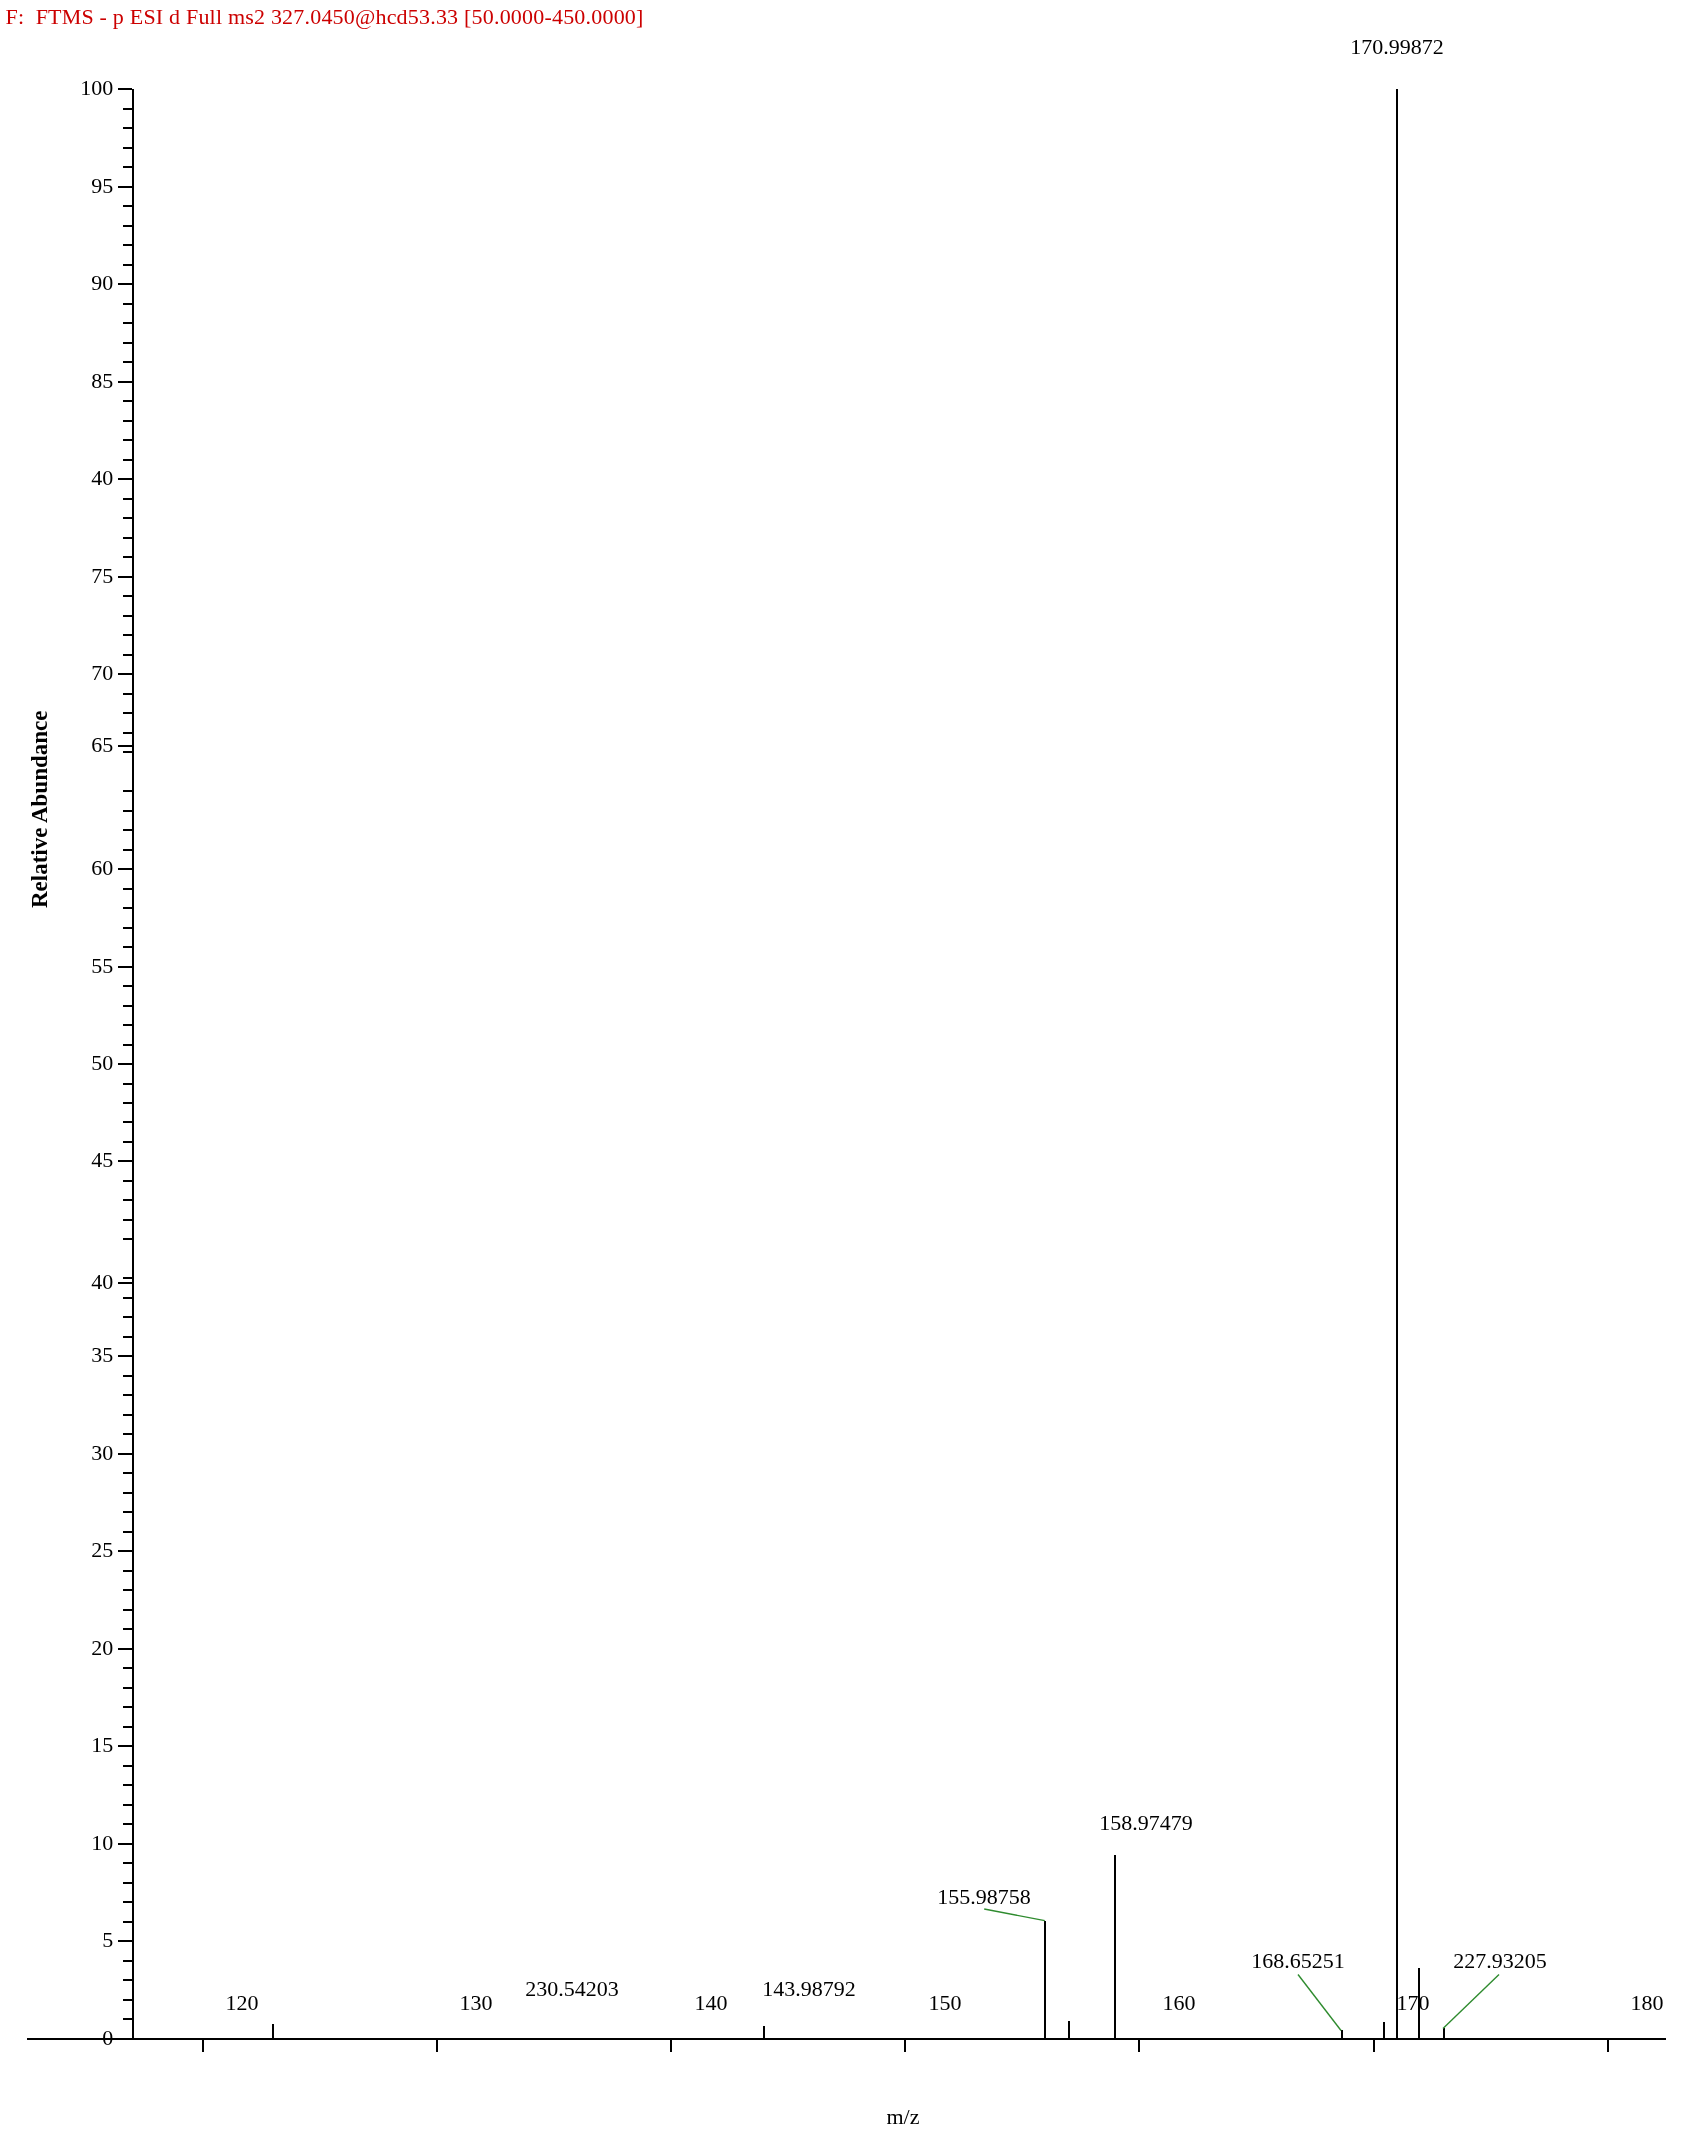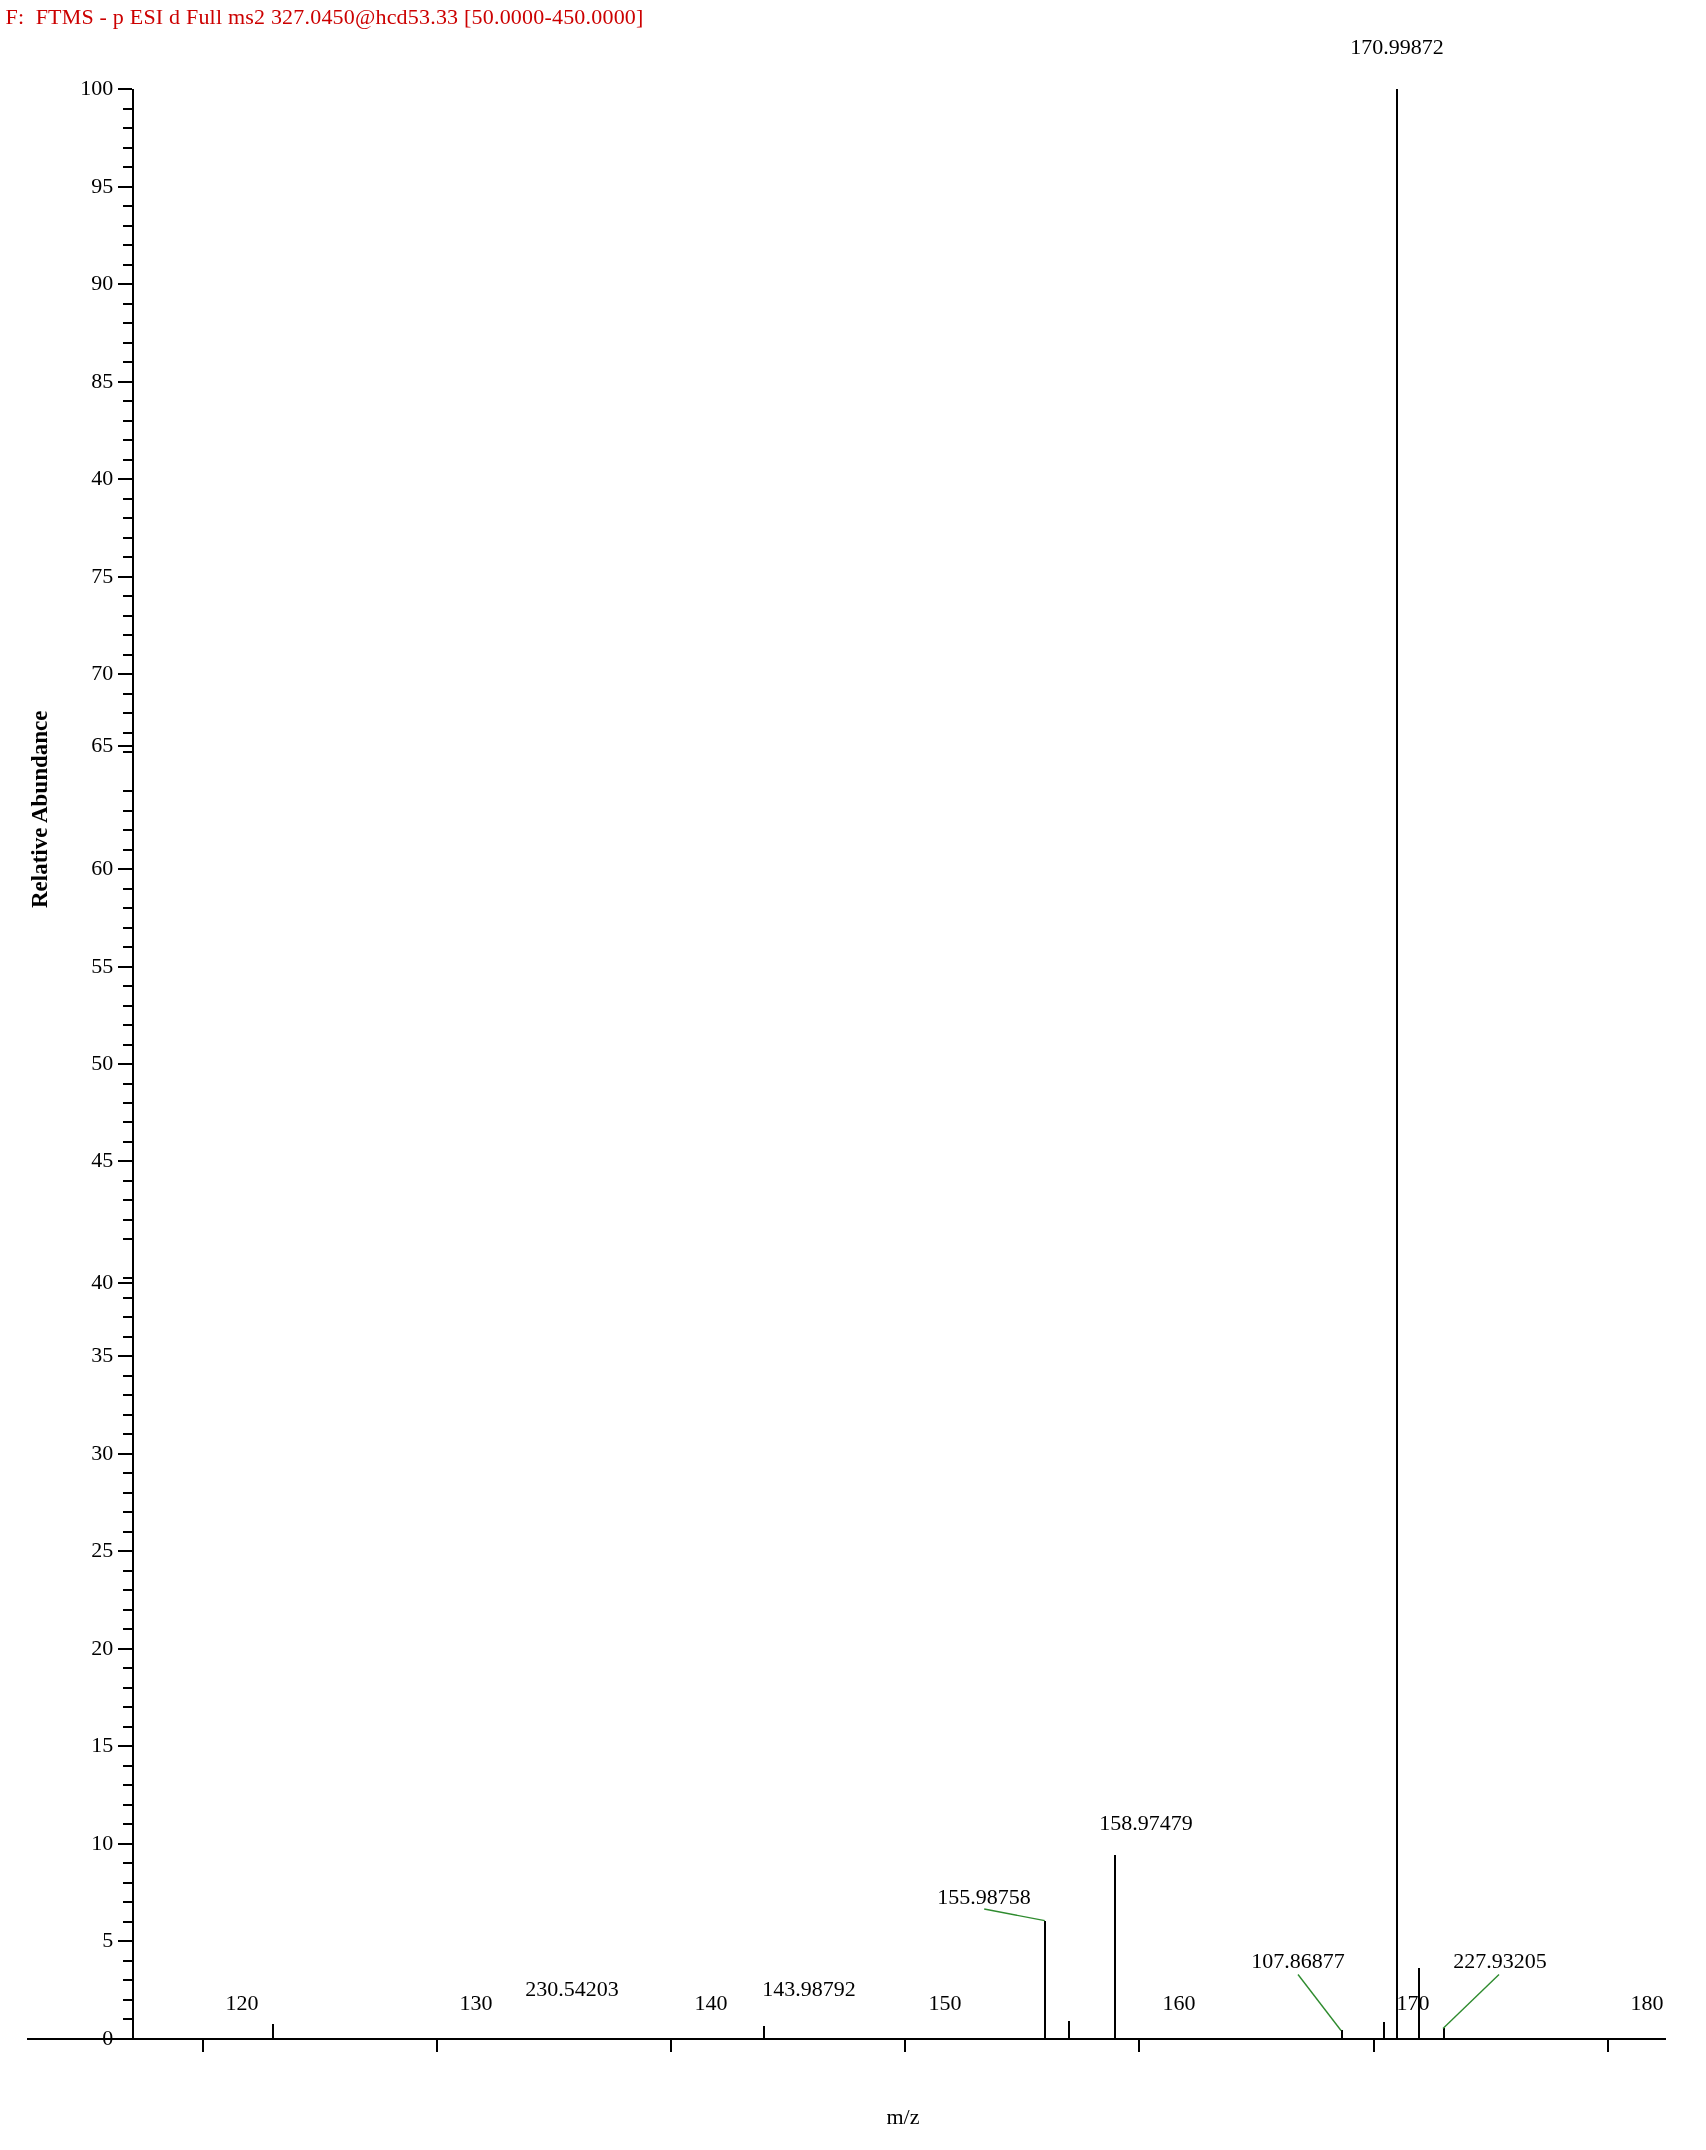--- a/index.html
+++ b/index.html
@@ -323,21 +323,21 @@
       <div class="peak" style="left: 1251px; height: 15.6px; background: rgb(0, 0, 0);"></div>
       <div class="peak" style="left: 1286px; height: 70px; background: rgb(0, 0, 0);"></div>
       <div class="peak" style="left: 1311px; height: 9.7px; background: rgb(0, 0, 0);"></div>
       <div class="peak-label" style="left: 440px; top: 1887px;">230.54203</div>
       <div class="peak-label" style="left: 677px; top: 1887px;">143.98792</div>
       <div class="peak-label" style="left: 852px; top: 1795px;">155.98758</div>
       <svg class="leader" width="61" height="11.7" style="left: 852px; top: 1820px;" viewBox="0 0 109.422 21.1094">
         <line x1="0" y1="0" x2="109.42895572519069" y2="21.120000000000346" stroke="#2e8b2e" stroke-width="2.5"></line>
       </svg>
       <div class="peak-label" style="left: 1014px; top: 1721px;">158.97479</div>
-      <div class="peak-label" style="left: 1166px; top: 1859px;">107.86877</div>
+      <div class="peak-label" style="left: 1166px; top: 1859px;">168.65251</div>
       <svg class="leader" width="43" height="57" style="left: 1166px; top: 1885px;" viewBox="0 0 78.3281 102.078">
         <line x1="0" y1="0" x2="78.34278931297695" y2="102.07999999999993" stroke="#2e8b2e" stroke-width="2.5"></line>
       </svg>
       <div class="peak-label" style="left: 1265px; top: -55px;">170.99872</div>
       <div class="peak-label" style="left: 1368px; top: 1859px;">227.93205</div>
       <svg class="leader" width="56" height="55" style="left: 1311px; top: 1885px;" viewBox="0 0 101.891 98.5469">
         <line x1="101.9059740458024" y1="0" x2="0" y2="98.55999999999995" stroke="#2e8b2e" stroke-width="2.5"></line>
       </svg>
     </div>
 

